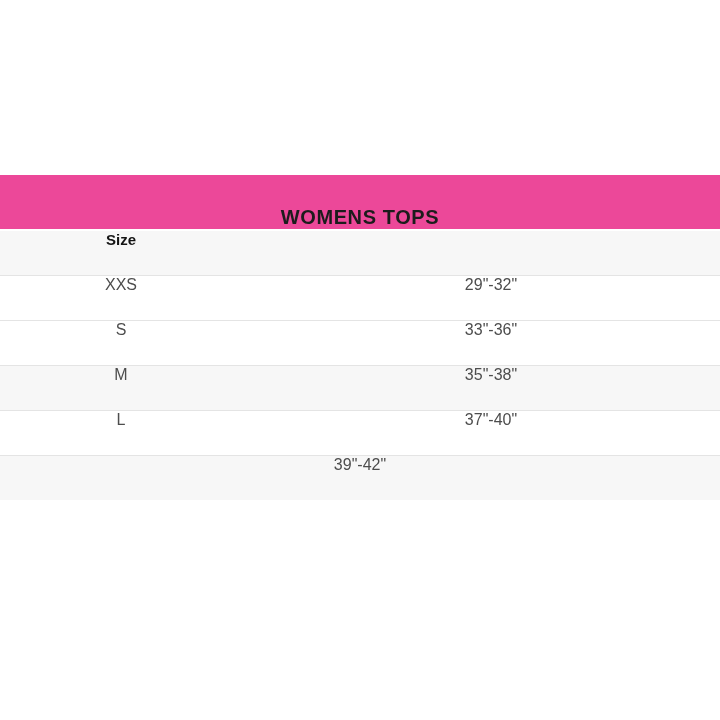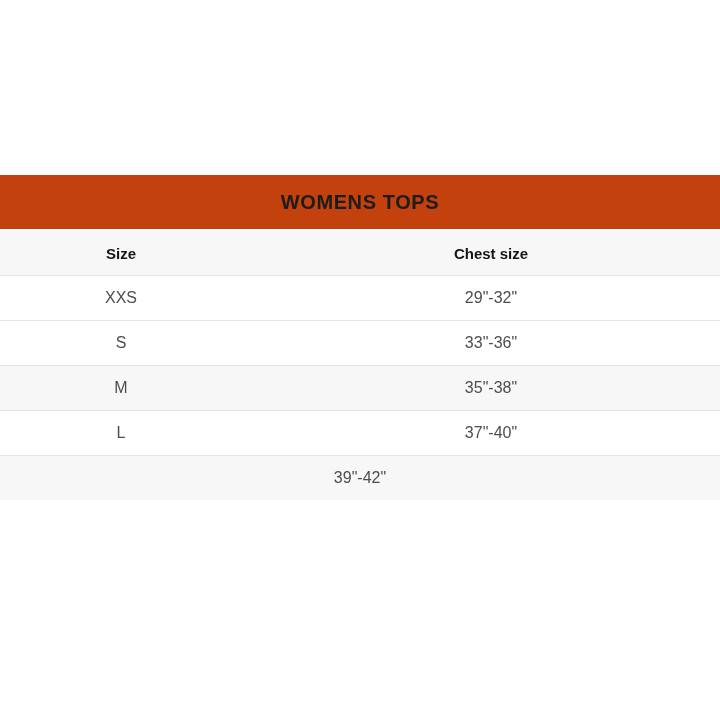--- a/index.html
+++ b/index.html
@@ -12,35 +12,35 @@
     overflow: hidden;
   }
   .size-chart {
     position: absolute;
     top: 175px;
     left: 0;
     width: 720px;
   }
   .title-bar {
     height: 54px;
-    background: #c2410c;
+    background: #ec4899;
     display: flex;
-    align-items: center;
+    align-items: flex-end;
     justify-content: center;
     margin-bottom: 2px;
   }
   .title-text {
     font-size: 20px;
     font-weight: bold;
     letter-spacing: 0.6px;
     color: #1c1c1c;
   }
   .row {
     display: flex;
-    align-items: center;
+    align-items: flex-start;
     box-sizing: border-box;
     gap: 20px;
   }
   .header-row {
     height: 44px;
     background: #f7f7f7;
     font-size: 15px;
     font-weight: bold;
     color: #141414;
   }
@@ -67,21 +67,20 @@
 <body>
 
 <div class="size-chart">
 
   <div class="title-bar">
     <span class="title-text">WOMENS TOPS</span>
   </div>
 
   <div class="row header-row">
     <div class="cell-size">Size</div>
-    <div class="cell-chest">Chest size</div>
   </div>
 
   <div class="row data-row">
     <div class="cell-size">XXS</div>
     <div class="cell-chest">29"-32"</div>
   </div>
 
 
   <div class="row data-row">
     <div class="cell-size">S</div>

